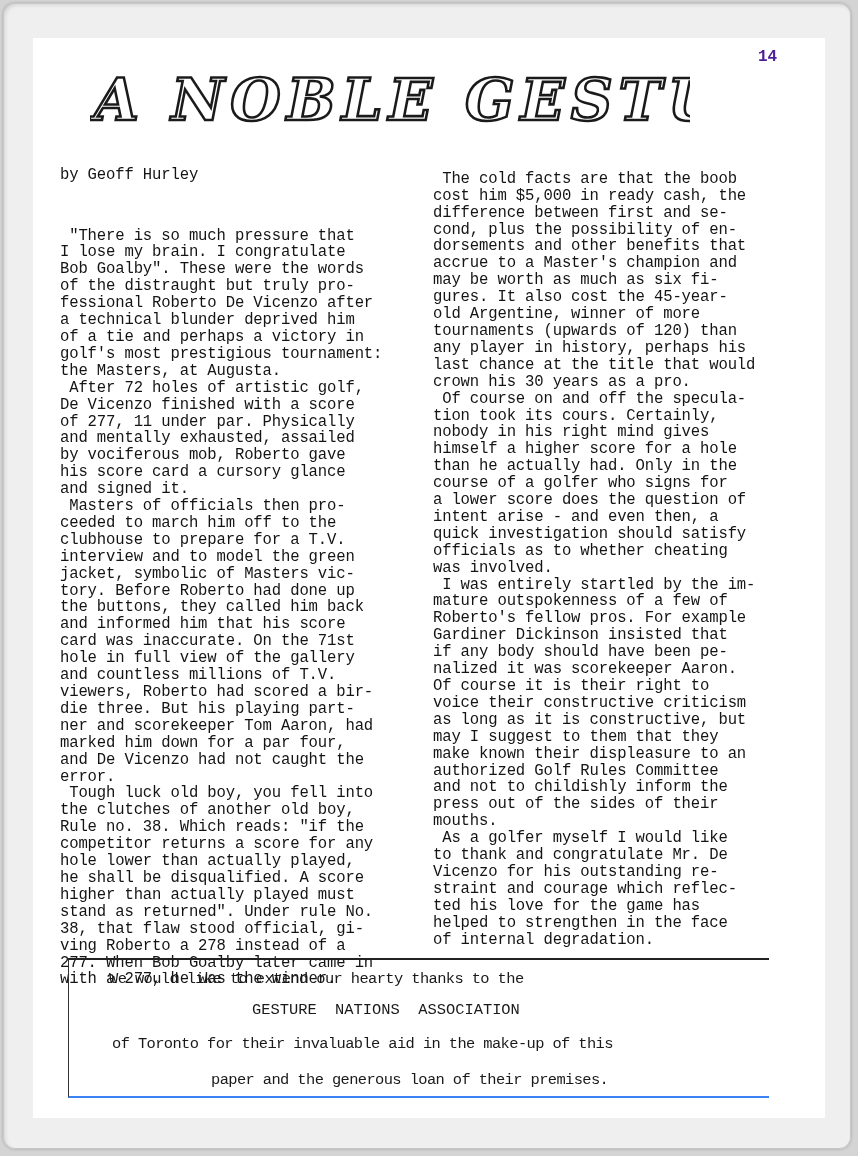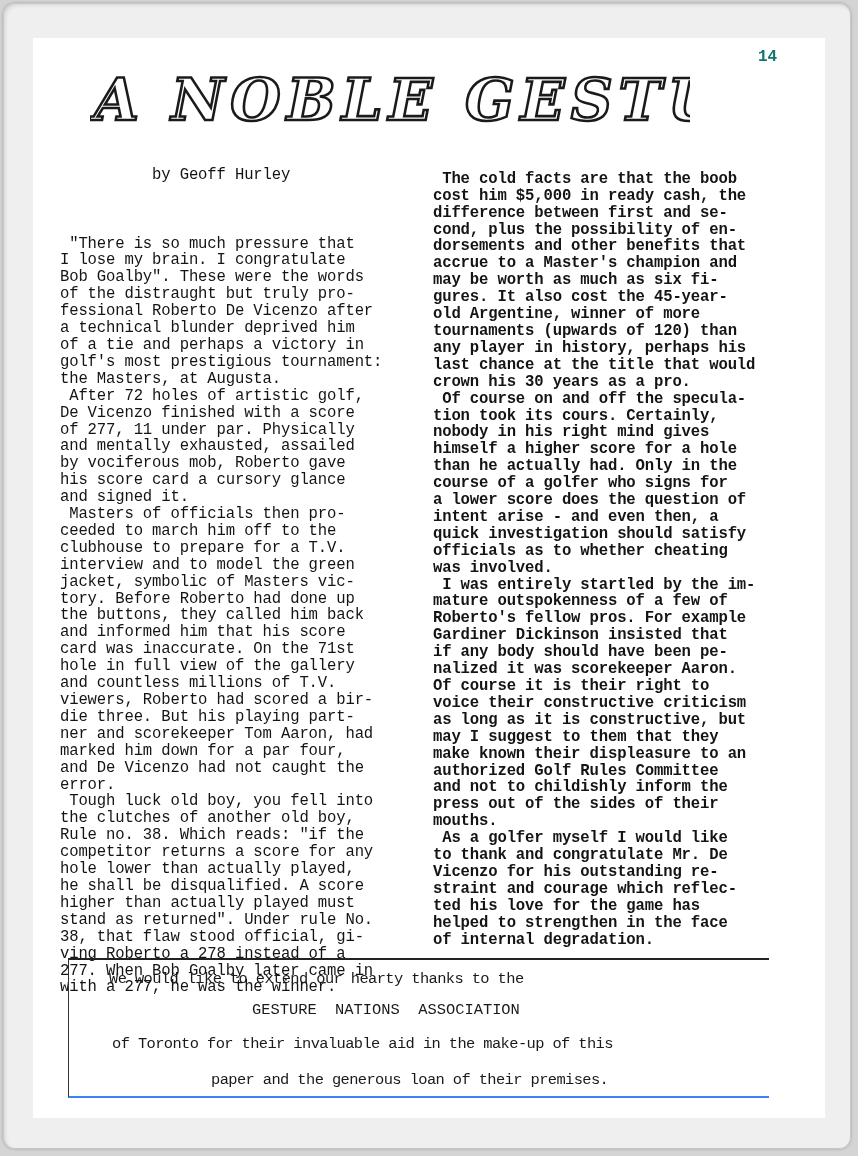--- a/index.html
+++ b/index.html
@@ -14,40 +14,40 @@
     background: #efefef;
     box-shadow: inset 0 0 0 1px #c8c8c8, inset 2px 2px 4px rgba(0,0,0,0.12), 0 0 3px rgba(0,0,0,0.25);
   }
   .paper {
     position: absolute; left: 33px; top: 38px; width: 792px; height: 1080px;
     background: #ffffff;
   }
   .page-number {
     position: absolute; left: 758px; top: 48px;
     font-family: "Liberation Mono", monospace; font-weight: bold;
-    font-size: 16px; color: #0f766e;
+    font-size: 16px; color: #4c1d95;
   }
   .title {
     position: absolute; left: 90px; top: 62px; width: 600px; height: 70px;
   }
   .title svg { width: 100%; height: 100%; }
   .title text {
     font-family: "DejaVu Serif", serif; font-style: italic; font-weight: bold;
     font-size: 58px; fill: #ffffff; stroke: #1a1a1a; stroke-width: 2.6;
     letter-spacing: 6px;
   }
   .col {
     position: absolute; top: 133px;
     font-family: "Liberation Mono", "DejaVu Sans Mono", monospace;
     font-size: 15.6px; line-height: 16.9px; color: #141414;
     white-space: pre; letter-spacing: -0.15px;
   }
   .col.left { left: 60px; }
-  .col.right { left: 433px; top: 137px; font-weight: bold; }
-  .byline { margin-bottom: 18px; display: block; text-align: center; }
+  .col.right { left: 433px; top: 137px; }
+  .byline { margin-bottom: 10px; display: block; }
   .line { display: block; }
   .ack-box {
     position: absolute; left: 68px; top: 958px; width: 700px; height: 136px;
     border-top: 2px solid #222; border-bottom: 2px solid #3b82f6;
     border-left: 1.5px solid #333;
   }
   .ack-line {
     position: absolute; font-family: "Liberation Mono", monospace;
     font-size: 15.4px; color: #1a1a1a; white-space: pre; letter-spacing: -0.6px;
   }

